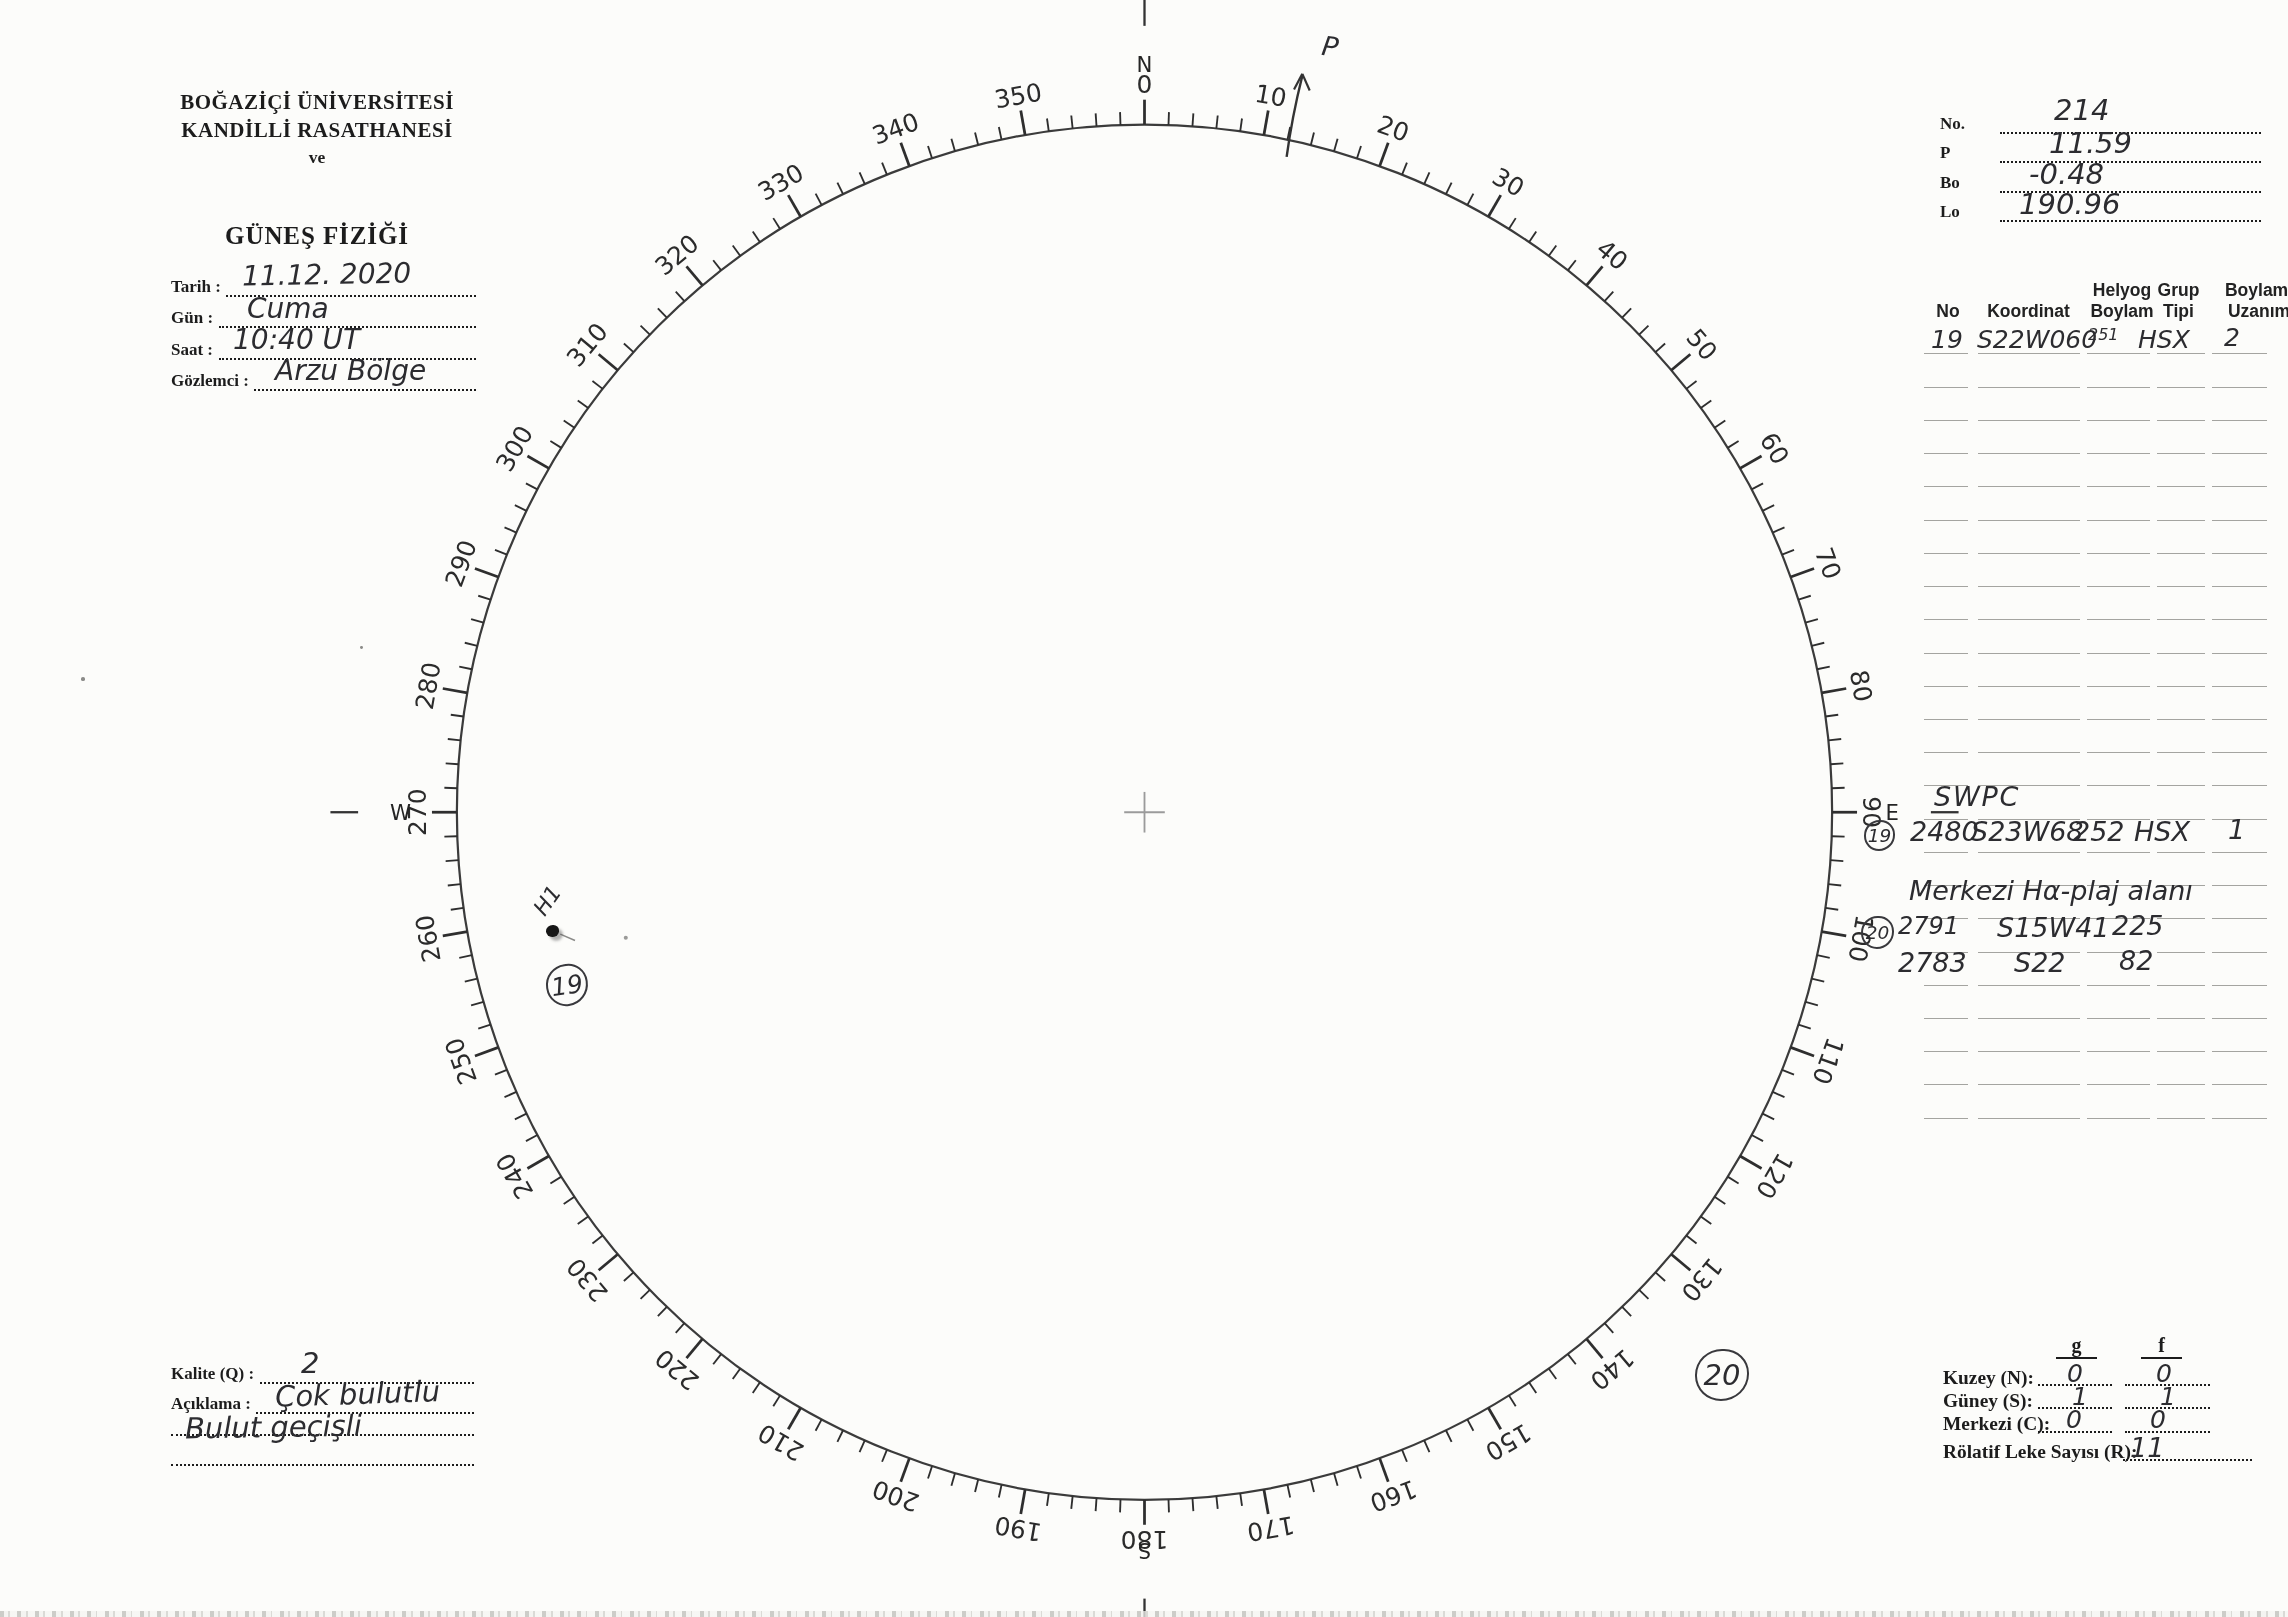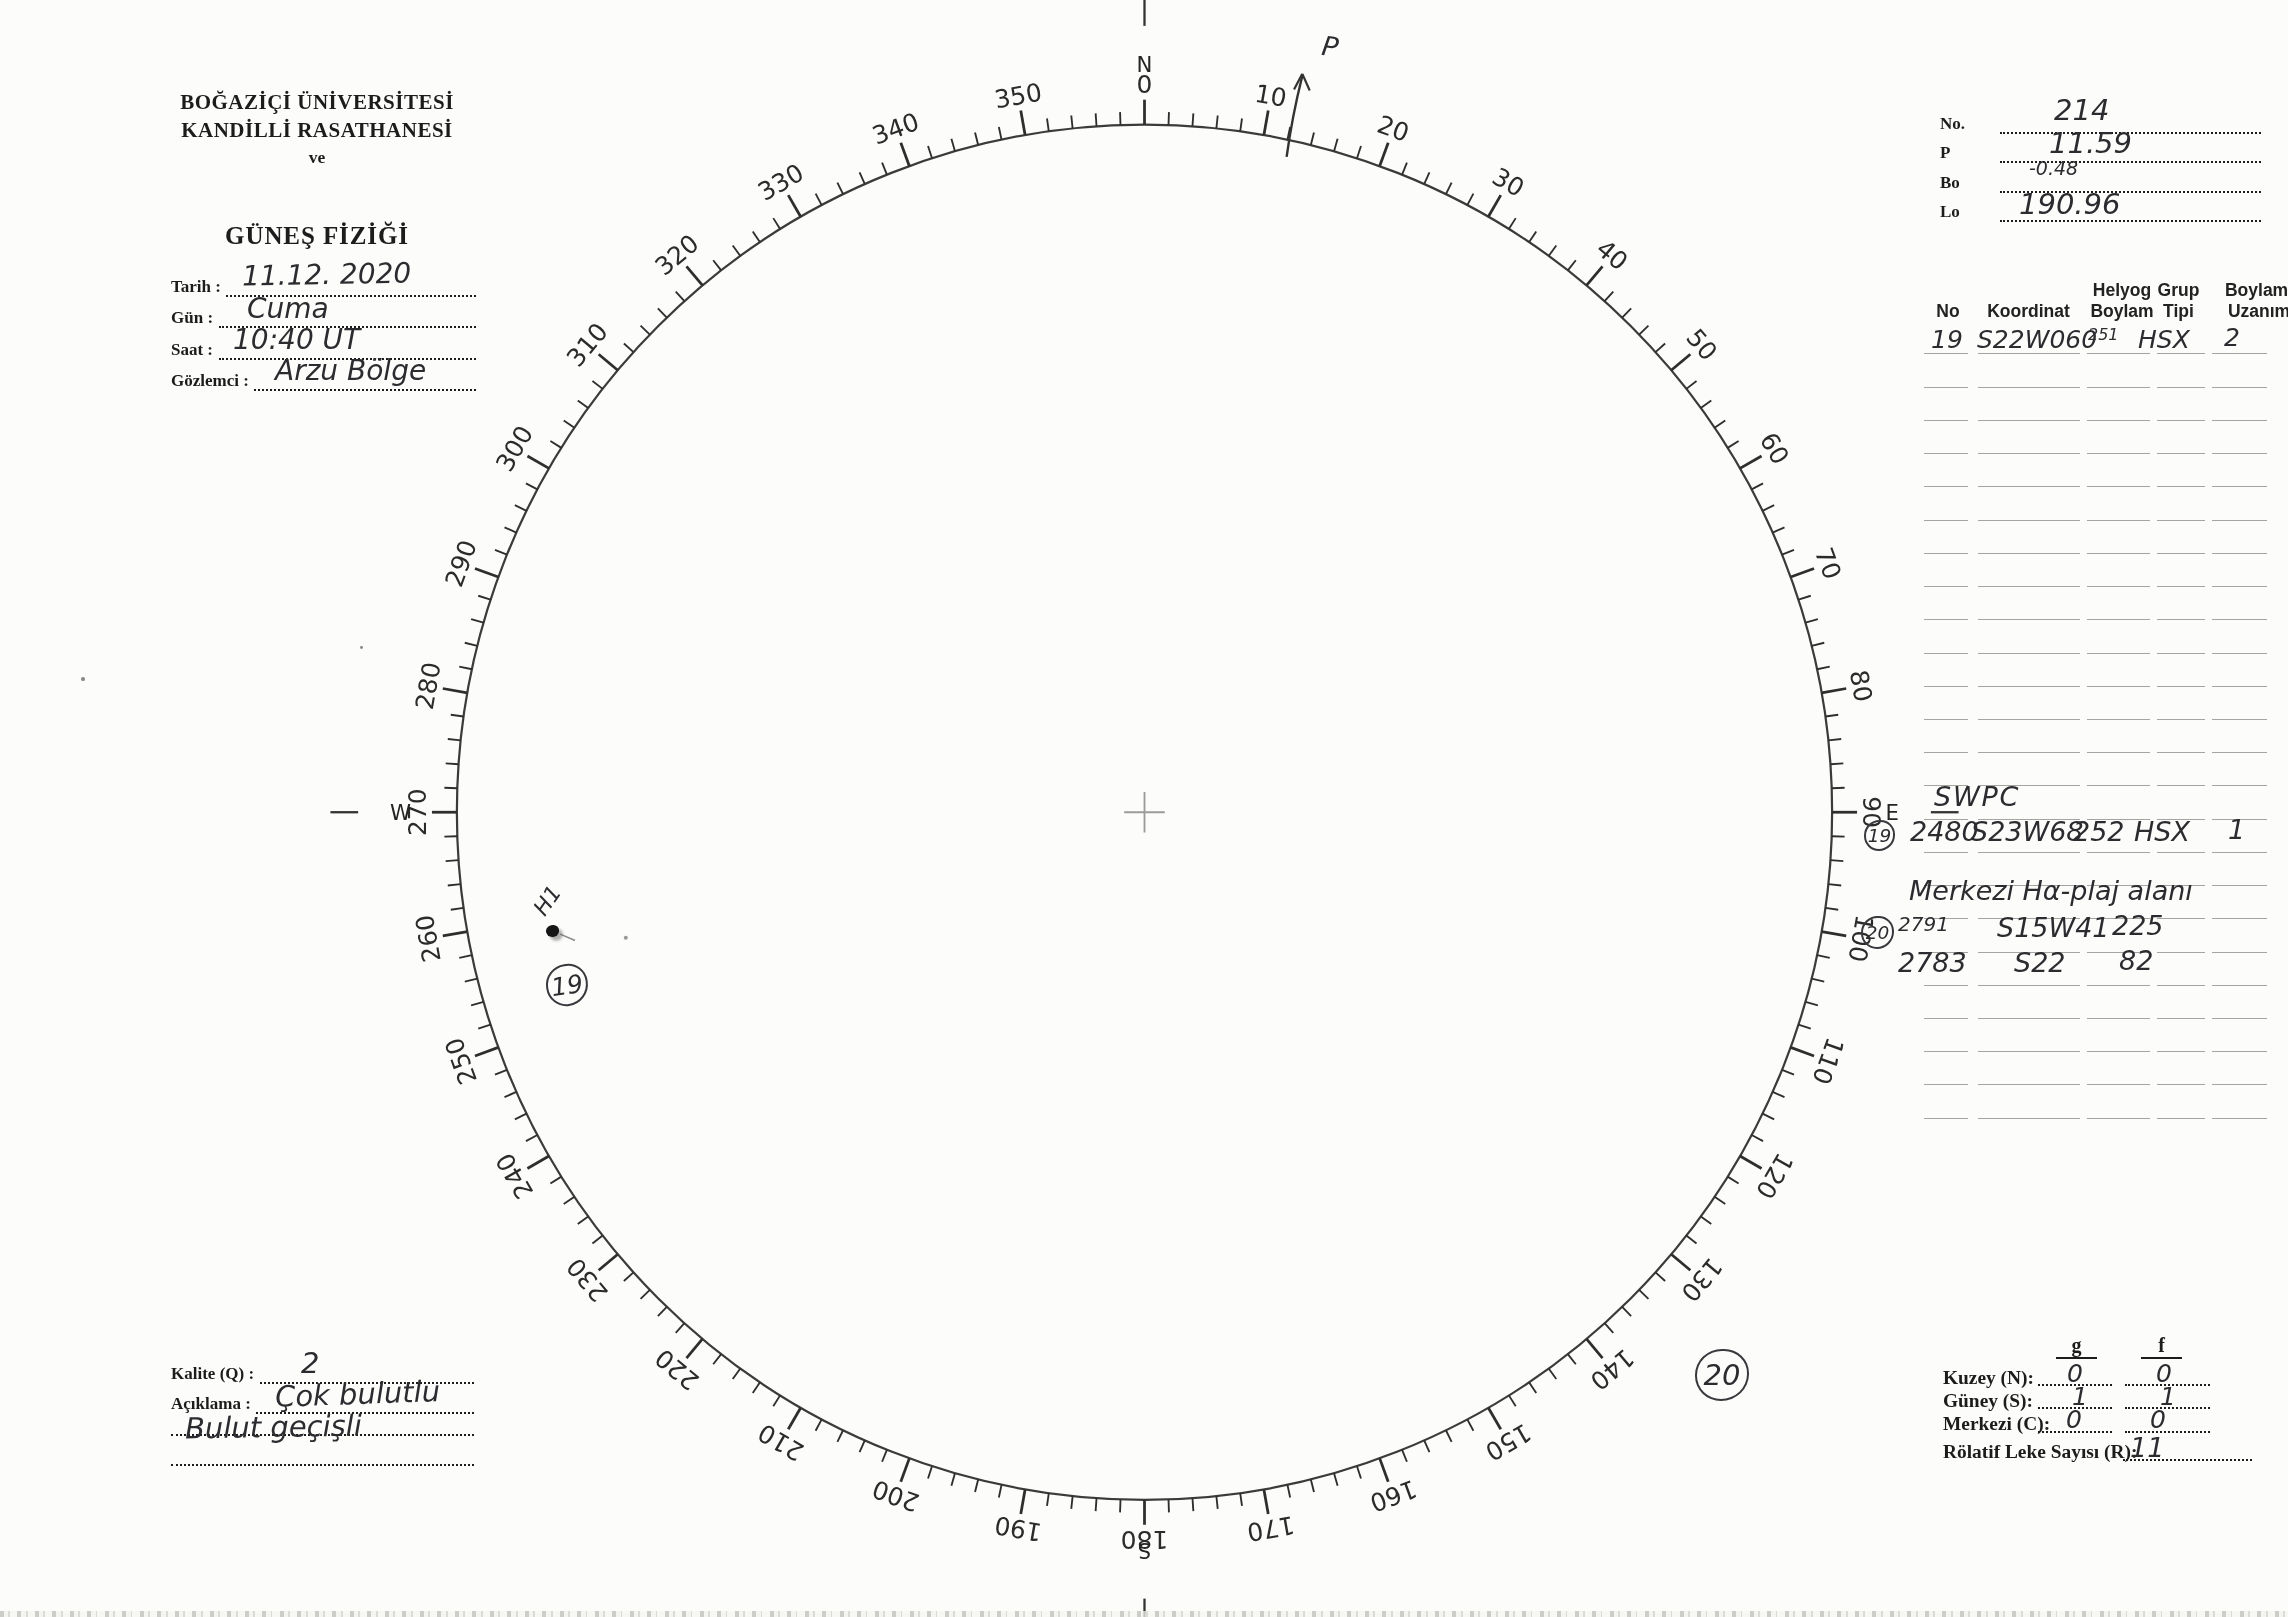--- a/index.html
+++ b/index.html
@@ -435,21 +435,21 @@
   <div class="abs fieldrow eph" style="left:1940px;top:173px;width:321px">
     <span class="print flabel">Bo</span>
     <span class="dotline"></span>
   </div>
   <div class="abs fieldrow eph" style="left:1940px;top:202px;width:321px">
     <span class="print flabel">Lo</span>
     <span class="dotline"></span>
   </div>
   <div class="abs hw" style="left:2054px;top:93px;font-size:29px">214</div>
   <div class="abs hw" style="left:2049px;top:126px;font-size:29px">11.59</div>
-  <div class="abs hw" style="left:2029px;top:157px;font-size:19px">-0.48</div>
+  <div class="abs hw" style="left:2029px;top:157px;font-size:29px">-0.48</div>
   <div class="abs hw" style="left:2019px;top:187px;font-size:29px">190.96</div>
 
   <div class="thead" style="left:1924px;top:301px;width:48px">No</div>
   <div class="thead" style="left:1974px;top:301px;width:109px">Koordinat</div>
   <div class="thead" style="left:2085px;top:280px;width:74px">Helyog Boylam</div>
   <div class="thead" style="left:2151px;top:280px;width:55px">Grup Tipi</div>
   <div class="thead" style="left:2209px;top:280px;width:100px">Boylam. Uzanım</div>
 
   <div class="abs hw" style="left:1931px;top:325px;font-size:25px">19</div>
   <div class="abs hw" style="left:1977px;top:325px;font-size:25px">S22W060</div>
@@ -466,21 +466,21 @@
   <div class="abs hw" style="left:1971px;top:816px;font-size:27px">S23W68</div>
   <div class="abs hw" style="left:2073px;top:816px;font-size:27px">252</div>
   <div class="abs hw" style="left:2134px;top:816px;font-size:27px">HSX</div>
   <div class="abs hw" style="left:2228px;top:814px;font-size:27px">1</div>
 
   <div class="abs hw" style="left:1909px;top:875px;font-size:27px">Merkezi Hα-plaj alanı</div>
 
   <div class="badge" style="left:1861px;top:916px;width:33px;height:33px;font-size:18.5px">
     <span>20</span>
   </div>
-  <div class="abs hw" style="left:1898px;top:912px;font-size:20px">2791</div>
+  <div class="abs hw" style="left:1898px;top:912px;font-size:24px">2791</div>
   <div class="abs hw" style="left:1997px;top:912px;font-size:27px">S15W41</div>
   <div class="abs hw" style="left:2112px;top:910px;font-size:27px">225</div>
 
   <div class="abs hw" style="left:1898px;top:947px;font-size:27px">2783</div>
   <div class="abs hw" style="left:2014px;top:947px;font-size:27px">S22</div>
   <div class="abs hw" style="left:2119px;top:945px;font-size:27px">82</div>
 
   <div class="abs hw" style="left:1322px;top:31px;font-size:27px;transform:rotate(8deg)">P</div>
   <div class="abs hw" style="left:532px;top:888px;font-size:22px;transform:rotate(-55deg)">H1</div>
   <div class="spot" style="left:546px;top:925px"></div>

